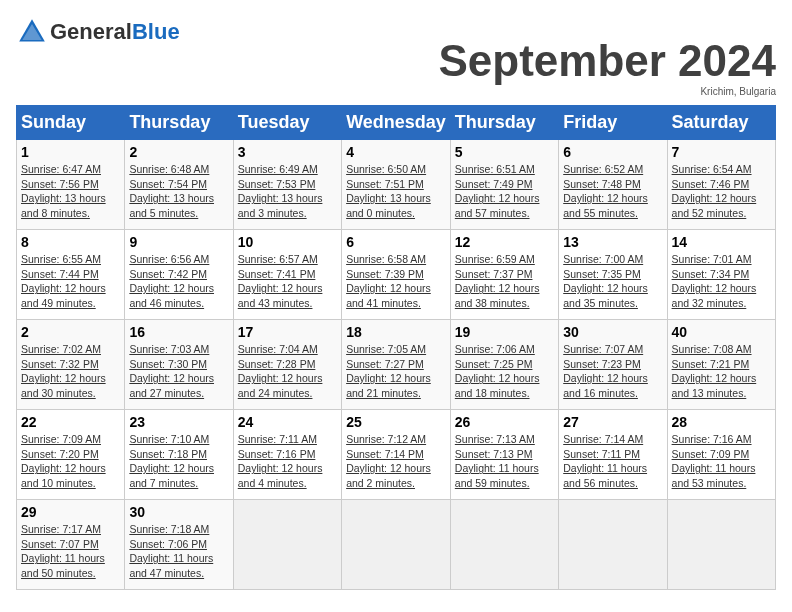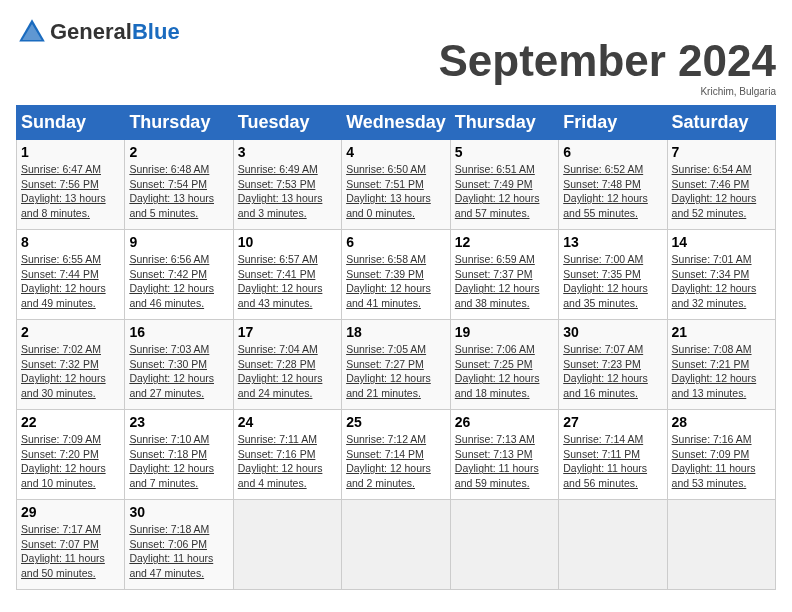--- a/index.html
+++ b/index.html
@@ -201,21 +201,21 @@
         </td>
         <td>
           <span class="day-num">19</span>
           <div class="day-info">Sunrise: 7:06 AM<br>Sunset: 7:25 PM<br>Daylight: 12 hours and 18 minutes.</div>
         </td>
         <td>
           <span class="day-num">30</span>
           <div class="day-info">Sunrise: 7:07 AM<br>Sunset: 7:23 PM<br>Daylight: 12 hours and 16 minutes.</div>
         </td>
         <td>
-          <span class="day-num">21</span>
+          <span class="day-num">40</span>
           <div class="day-info">Sunrise: 7:08 AM<br>Sunset: 7:21 PM<br>Daylight: 12 hours and 13 minutes.</div>
         </td>
       </tr>
       <tr>
         <td>
           <span class="day-num">22</span>
           <div class="day-info">Sunrise: 7:09 AM<br>Sunset: 7:20 PM<br>Daylight: 12 hours and 10 minutes.</div>
         </td>
         <td>
           <span class="day-num">23</span>

